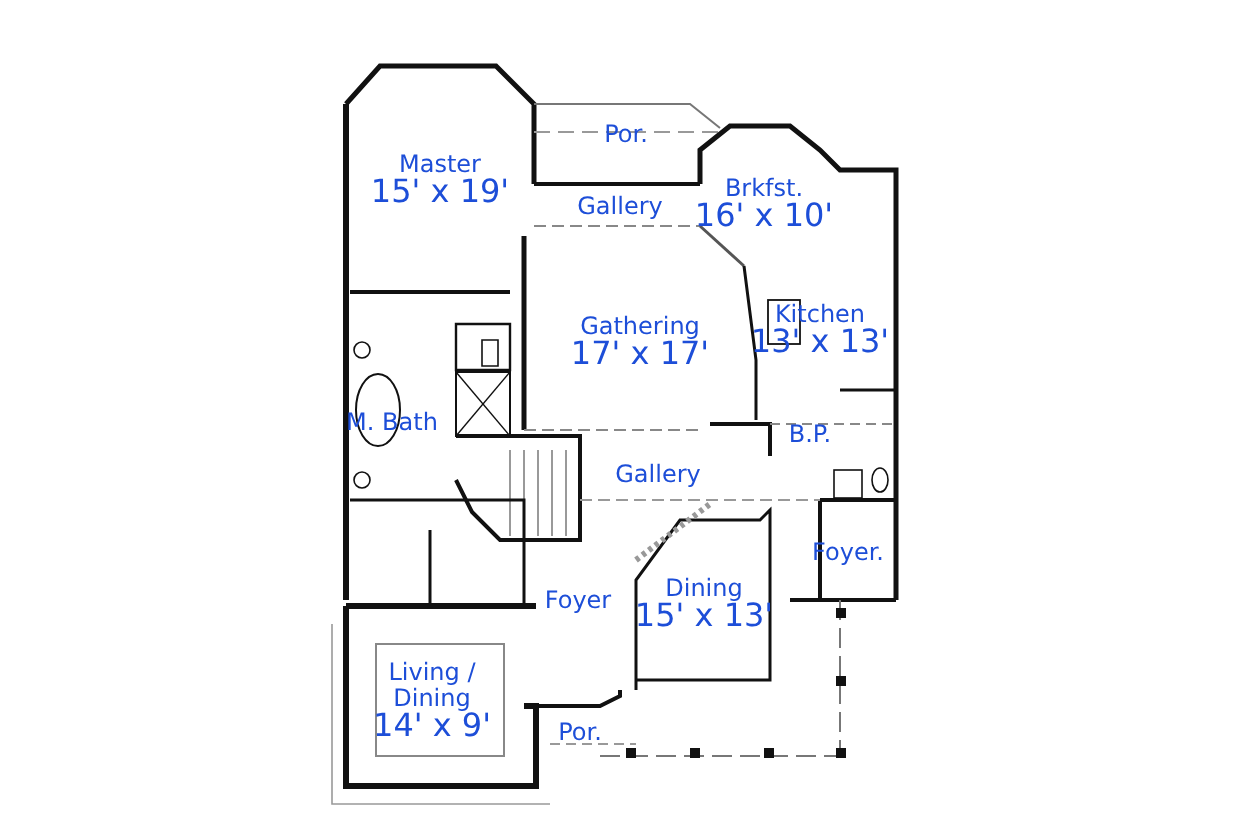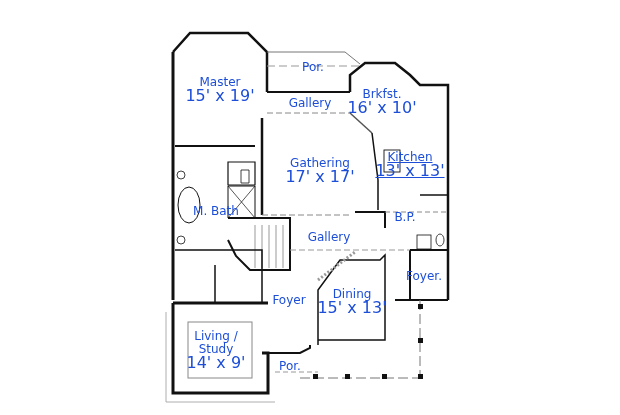--- a/index.html
+++ b/index.html
@@ -87,22 +87,22 @@
     <rect x="345" y="374" width="5" height="5"></rect>
     <rect x="313" y="374" width="5" height="5"></rect>
   </g>
 </svg>
 
 <div class="lbl" style="left:220px;top:76px;"><span>Master</span><span class="dim">15' x 19'</span></div>
 <div class="lbl" style="left:313px;top:61px;"><span>Por.</span></div>
 <div class="lbl" style="left:310px;top:97px;"><span>Gallery</span></div>
 <div class="lbl" style="left:382px;top:88px;"><span>Brkfst.</span><span class="dim">16' x 10'</span></div>
 <div class="lbl" style="left:320px;top:157px;"><span>Gathering</span><span class="dim">17' x 17'</span></div>
-<div class="lbl" style="left:410px;top:151px;text-decoration:underline;"><span>Kitchen</span><span class="dim">13' x 13'</span></div>
-<div class="lbl" style="left:216px;top:205px;"><span>M. Bath</span></div>
+<div class="lbl" style="left:410px;top:151px;"><span>Kitchen</span><span class="dim">13' x 13'</span></div>
+<div class="lbl" style="left:196px;top:205px;"><span>M. Bath</span></div>
 <div class="lbl" style="left:368px;top:211px;margin-left:37px;"><span>B.P.</span></div>
 <div class="lbl" style="left:329px;top:231px;"><span>Gallery</span></div>
 <div class="lbl" style="left:424px;top:270px;"><span>Foyer.</span></div>
 <div class="lbl" style="left:352px;top:288px;"><span>Dining</span><span class="dim">15' x 13'</span></div>
 <div class="lbl" style="left:289px;top:294px;"><span>Foyer</span></div>
 <div class="lbl" style="left:216px;top:330px;white-space:pre;"><span>Living /
-Study</span><span class="dim">14' x 9'</span></div>
+Dining</span><span class="dim">14' x 9'</span></div>
 <div class="lbl" style="left:290px;top:360px;"><span>Por.</span></div>
 
 </body></html>

